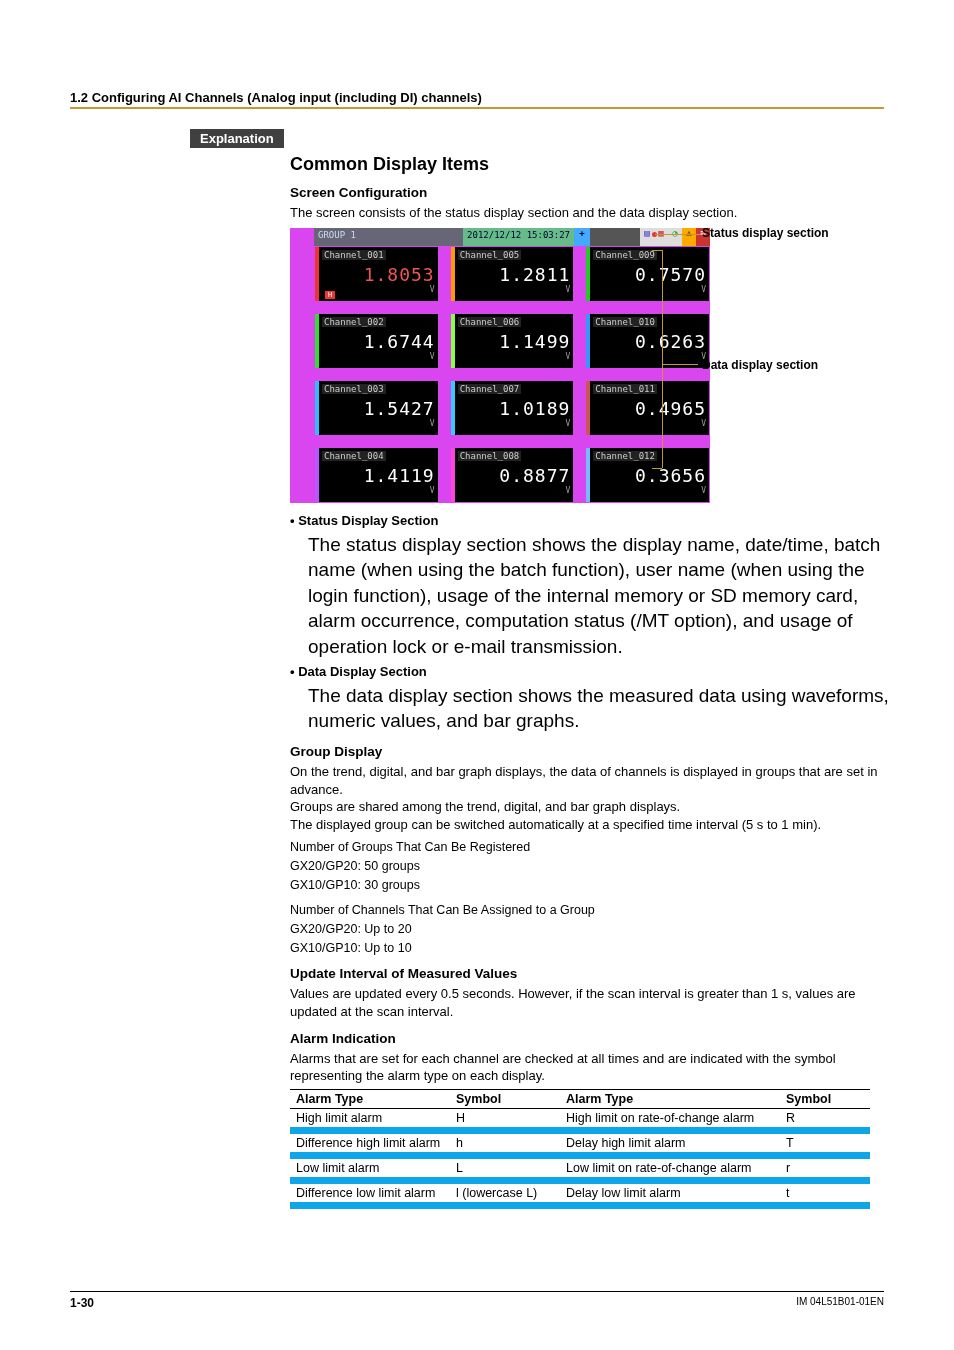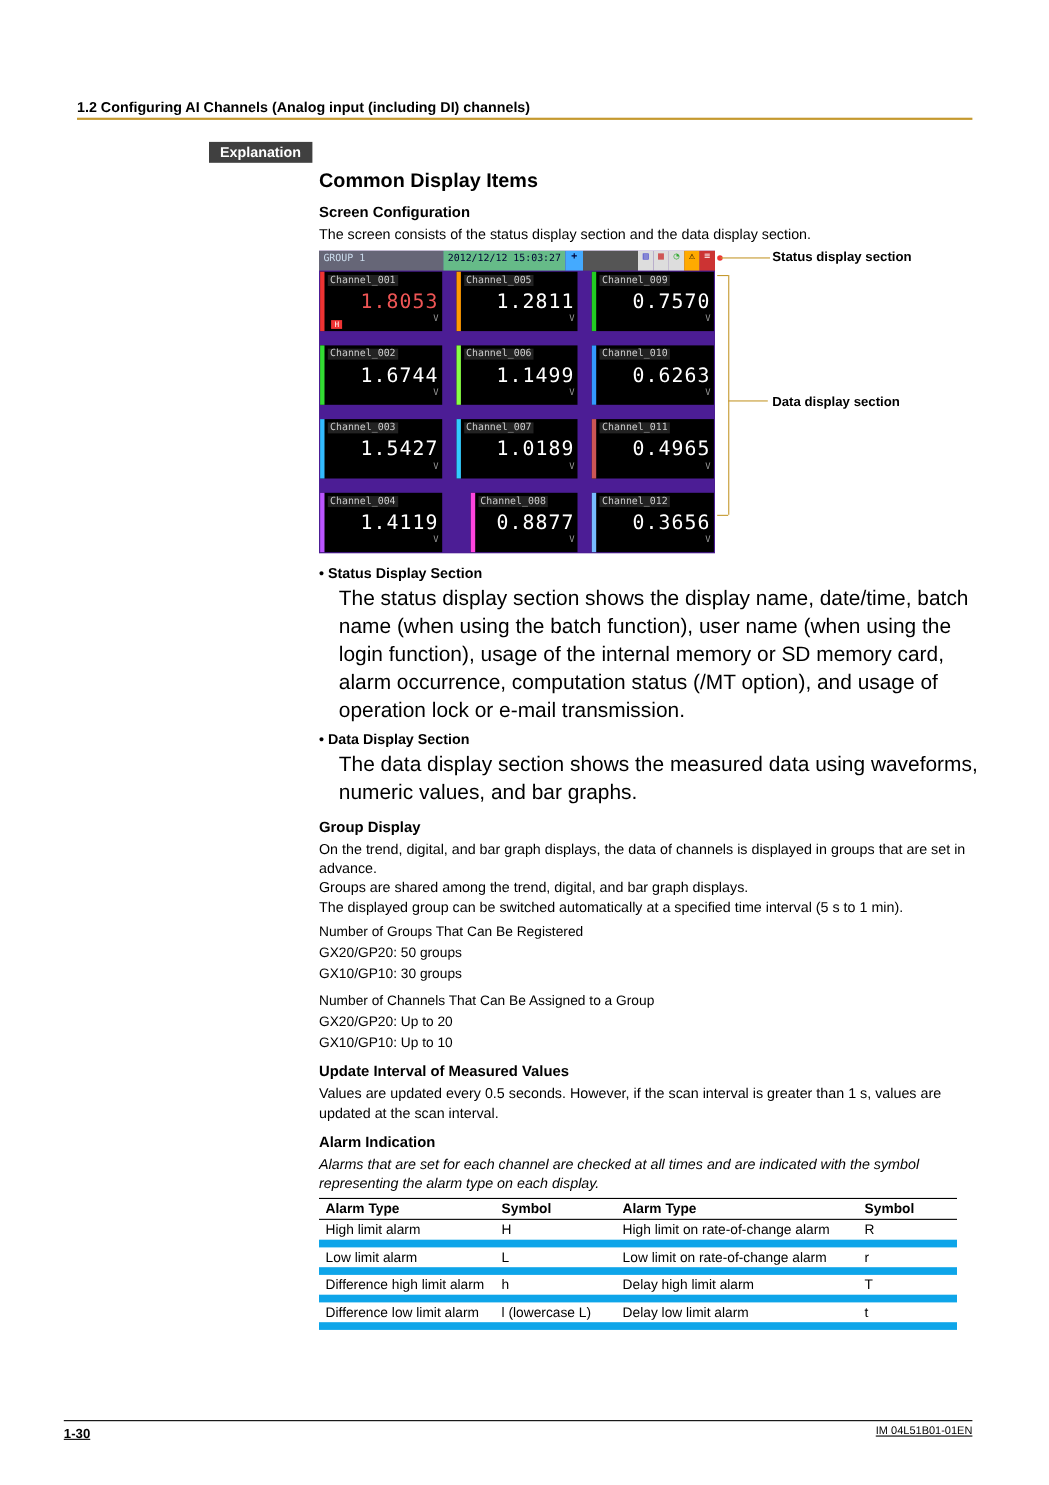--- a/index.html
+++ b/index.html
@@ -65,25 +65,26 @@
     margin-bottom: 2px;
   }
 
   
   .shot-wrap {
     margin-left: 100px;
     margin-top: 4px;
     position: relative;
   }
   .shot {
-    width: 360px;
-    background: #4c1d95;
+    width: 420px;
+    background: #d946ef;
     font-family: monospace;
     font-size: 10px;
     color: #bbb;
+    padding-left: 24px;
   }
   .statusbar {
     display: flex;
     height: 18px;
     font-size: 9px;
   }
   .sb-left { flex: 1; background: #667; color:#cde; padding: 2px 4px;}
   .sb-mid  { background:#6b8; color:#003; padding:2px 4px;}
   .sb-plus { background:#4af; width:16px; text-align:center; color:#003; font-weight:bold;}
   .sb-blank{ background:#555; width:50px;}
@@ -110,21 +111,21 @@
   .ch-name { font-size:9px; color:#ccc; background:#333a; padding:0 2px; display:inline-block;}
   .ch-val  { font-size:18px; text-align:right; color:#fff; margin-top:4px; letter-spacing:1px;}
   .ch-unit { font-size:8px; color:#999; text-align:right;}
   .c1{border-color:#e33;} .c1 .ch-val{color:#e55;}
   .c2{border-color:#3d3;}
   .c3{border-color:#3bf;}
   .c4{border-color:#b5f;}
   .c5{border-color:#f90;}
   .c6{border-color:#8f4;}
   .c7{border-color:#3cf;}
-  .c8{border-color:#f4d;margin-left:13px;}
+  .c8{border-color:#f4d;}
   .c9{border-color:#2c2;}
   .c10{border-color:#39f;}
   .c11{border-color:#c55;}
   .c12{border-color:#7bf;}
   .alarm-box{font-size:7px;background:#e33;color:#fff;padding:0 3px;position:absolute;bottom:2px;left:6px;}
 
   .label-status, .label-data {
     position: absolute;
     font-weight: bold;
     font-size: 12px;
@@ -173,28 +174,27 @@
     border-bottom: 7px solid #0ea5e9;
     padding: 2px 6px;
   }
   table.alarm td:nth-child(1){width:160px;}
   table.alarm td:nth-child(2){width:110px;}
   table.alarm td:nth-child(3){width:220px;}
 
   .footer {
     position: absolute;
     bottom: 40px;
-    left: 58px;
+    left: 70px;
     right: 70px;
     border-top: 1px solid #000;
     padding-top: 4px;
     font-size: 12px;
     display:flex;
     justify-content:space-between;
-    text-decoration:underline;
   }
   .footer .pn { font-weight: bold; }
   .footer .doc { font-size: 10px; }
 </style>
 </head>
 <body>
 
 <div class="page">
   <div class="section-header">1.2  Configuring AI Channels (Analog input (including DI) channels)</div>
   <hr class="section-rule">
@@ -267,50 +267,50 @@
     <div class="body-text-sm">GX10/GP10: 30 groups</div>
 
     <div class="body-text-sm" style="margin-top:8px;">Number of Channels That Can Be Assigned to a Group</div>
     <div class="body-text-sm">GX20/GP20: Up to 20</div>
     <div class="body-text-sm">GX10/GP10: Up to 10</div>
 
     <div class="h-sub">Update Interval of Measured Values</div>
     <div class="body-text">Values are updated every 0.5 seconds. However, if the scan interval is greater than 1 s, values are updated at the scan interval.</div>
 
     <div class="h-sub">Alarm Indication</div>
-    <div class="body-text" style="margin-bottom:2px;font-style:italic;">Alarms that are set for each channel are checked at all times and are indicated with the symbol representing the alarm type on each display.</div>
+    <div class="body-text" style="margin-bottom:2px;">Alarms that are set for each channel are checked at all times and are indicated with the symbol representing the alarm type on each display.</div>
 
     <div class="table-wrap">
       <table class="alarm">
         <thead>
             <tr id="alarm-head">
               <th>Alarm Type</th>
               <th>Symbol</th>
               <th>Alarm Type</th>
               <th>Symbol</th>
             </tr>
           </thead>
         <tbody id="alarm-body-tbl">
             <tr>
               <td>High limit alarm</td>
               <td>H</td>
               <td>High limit on rate-of-change alarm</td>
               <td>R</td>
             </tr>
             <tr>
+              <td>Difference high limit alarm</td>
+              <td>h</td>
+              <td>Delay high limit alarm</td>
+              <td>T</td>
+            </tr>
+            <tr>
               <td>Low limit alarm</td>
               <td>L</td>
               <td>Low limit on rate-of-change alarm</td>
               <td>r</td>
-            </tr>
-            <tr>
-              <td>Difference high limit alarm</td>
-              <td>h</td>
-              <td>Delay high limit alarm</td>
-              <td>T</td>
             </tr>
             <tr>
               <td>Difference low limit alarm</td>
               <td>l (lowercase L)</td>
               <td>Delay low limit alarm</td>
               <td>t</td>
             </tr>
           </tbody>
       </table>
     </div>

